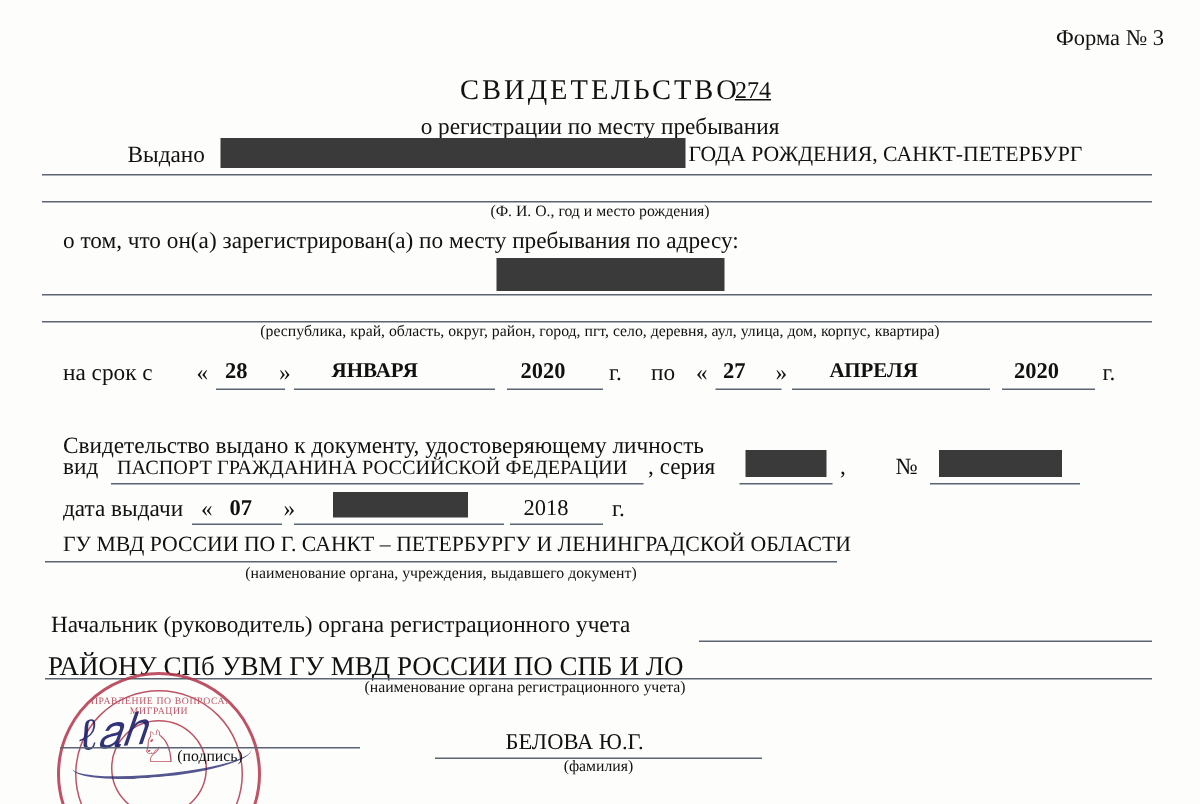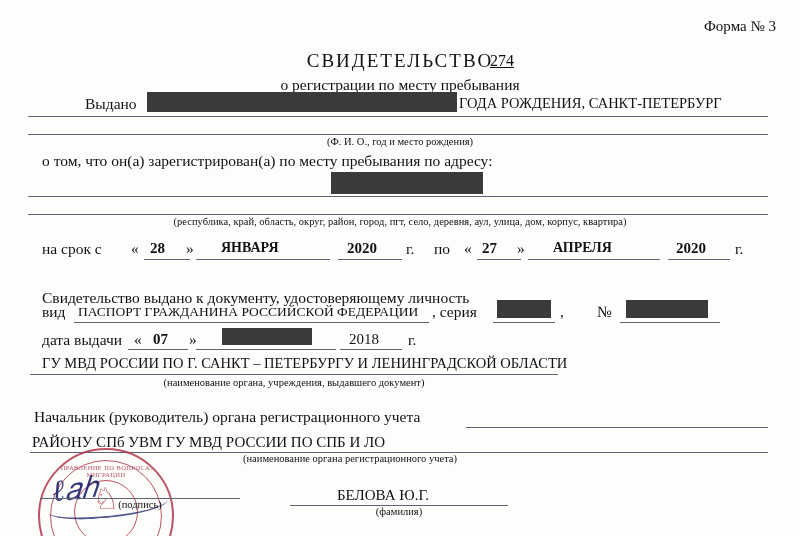--- a/index.html
+++ b/index.html
@@ -222,21 +222,21 @@
   <div class="rule" style="left:128px; top:349px; width:60px;"></div>
   <div class="rule" style="left:196px; top:349px; width:140px;"></div>
   <div class="rule" style="left:340px; top:349px; width:62px;"></div>
 
   <div class="lbl" style="left:42px; top:355px; font-size:14.5px;">ГУ  МВД  РОССИИ  ПО  Г. САНКТ – ПЕТЕРБУРГУ  И  ЛЕНИНГРАДСКОЙ ОБЛАСТИ</div>
   <div class="rule" style="left:30px; top:374px; width:528px;"></div>
   <div class="small" style="left:30px; top:377px; width:528px;">(наименование органа, учреждения, выдавшего документ)</div>
 
   <div class="lbl" style="left:34px; top:408px;">Начальник (руководитель) органа регистрационного учета</div>
   <div class="rule" style="left:466px; top:427px; width:302px;"></div>
-  <div class="lbl" style="left:32px; top:434px; font-size:15px;">РАЙОНУ СПб УВМ  ГУ  МВД  РОССИИ  ПО  СПБ  И  ЛО</div>
+  <div class="lbl" style="left:32px; top:434px; font-size:18px;">РАЙОНУ СПб УВМ  ГУ  МВД  РОССИИ  ПО  СПБ  И  ЛО</div>
   <div class="rule" style="left:30px; top:452px; width:738px;"></div>
   <div class="small" style="left:0; top:453px; width:700px;">(наименование органа регистрационного учета)</div>
 
   <div class="stamp">
     <div class="stamp-inner"></div>
     <div class="stamp-eagle">♘</div>
     <div class="stamp-txt" style="top:14px;">УПРАВЛЕНИЕ ПО ВОПРОСАМ МИГРАЦИИ</div>
 
   </div>
 

